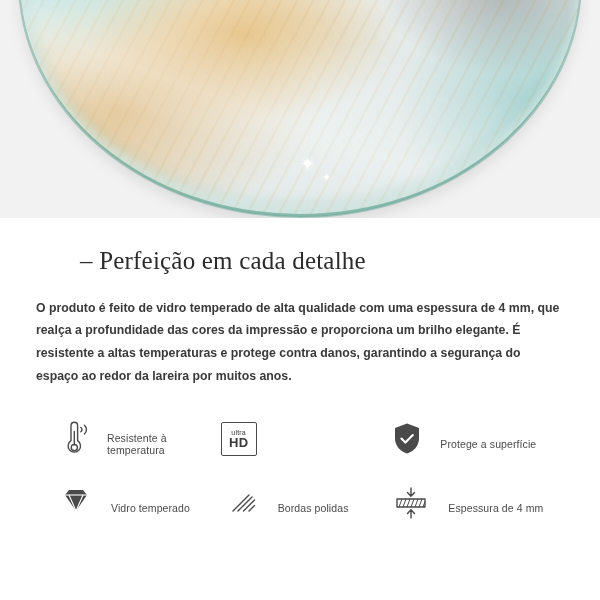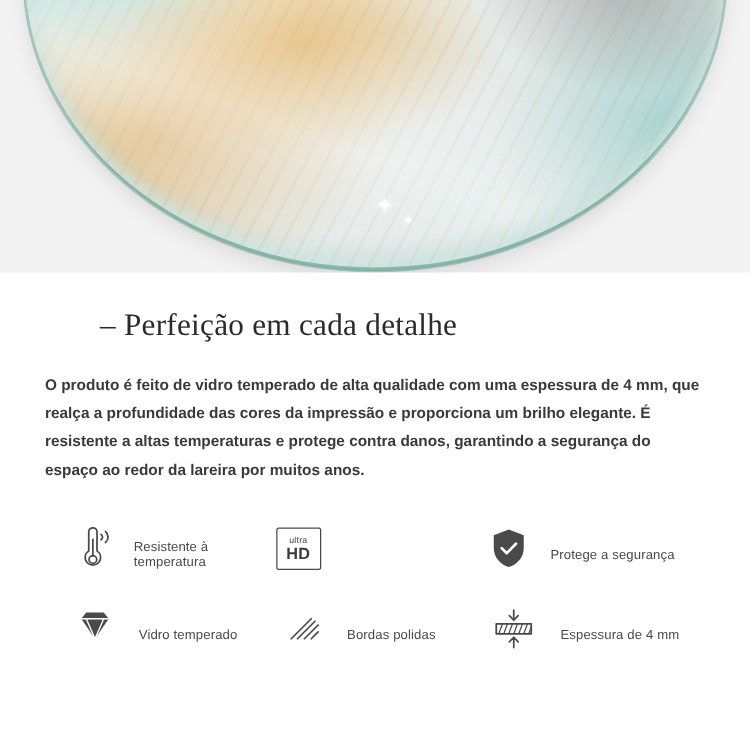--- a/index.html
+++ b/index.html
@@ -216,21 +216,21 @@
         </div>
       </div>
 
       <div class="feature">
         <div class="feature-icon">
           <svg width="40" height="42" viewBox="0 0 40 42" aria-hidden="true">
             <path d="M20 5.5l12 4.6v10.2c0 7.3-5.1 13.3-12 15.2-6.9-1.9-12-7.9-12-15.2V10.1z" fill="#4a4a4a"></path>
             <path d="M14.4 20.6l4 4 7.4-7.6" fill="none" stroke="#ffffff" stroke-width="2.1" stroke-linecap="round" stroke-linejoin="round"></path>
           </svg>
         </div>
-        <div class="feature-label">Protege a segurança</div>
+        <div class="feature-label">Protege a superfície</div>
       </div>
 
       <div class="feature">
         <div class="feature-icon">
           <svg width="44" height="40" viewBox="0 0 44 40" aria-hidden="true">
             <path d="M11 12h22l-11 16z" fill="#4a4a4a"></path>
             <path d="M11 12l4-5h14l4 5" fill="#4a4a4a"></path>
             <path d="M15 12l7 16 7-16" fill="none" stroke="#ffffff" stroke-width="1.1"></path>
             <path d="M11 12h22" fill="none" stroke="#ffffff" stroke-width="1.1"></path>
           </svg>

